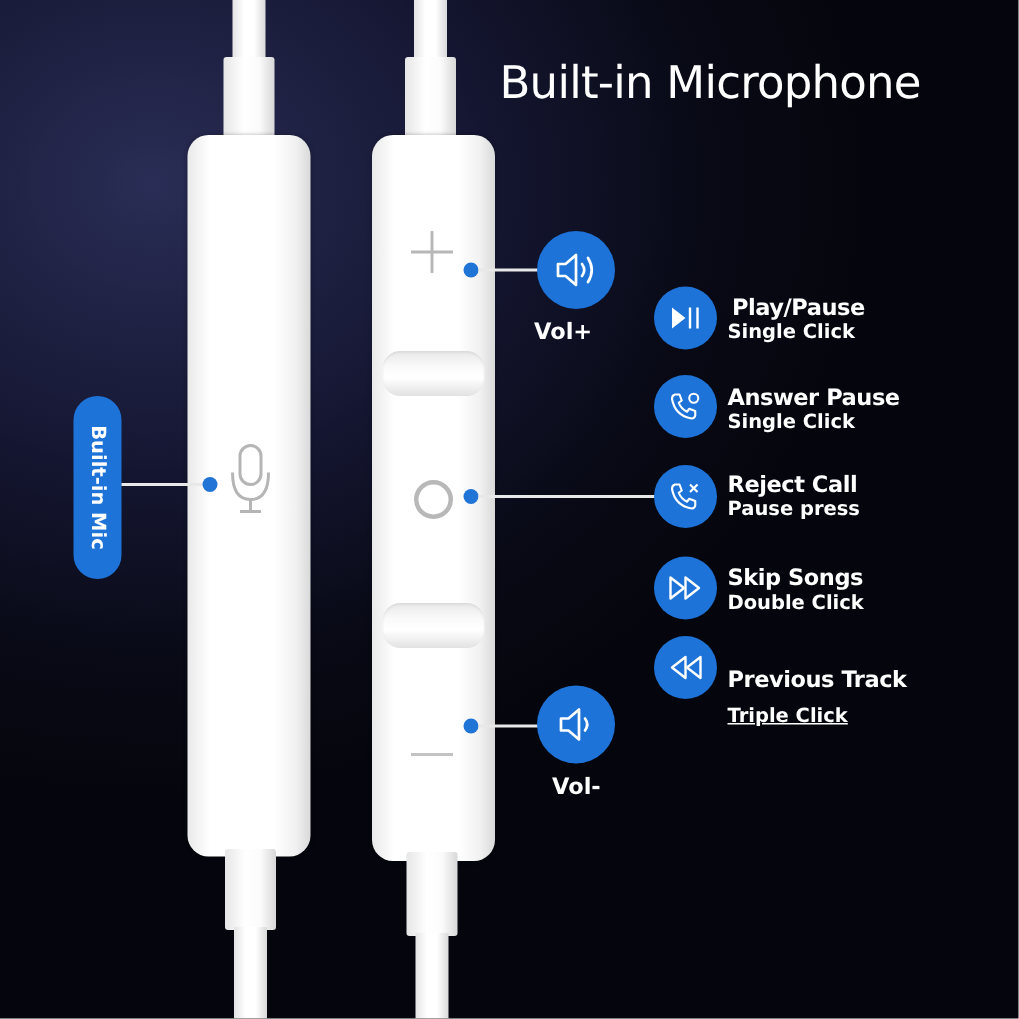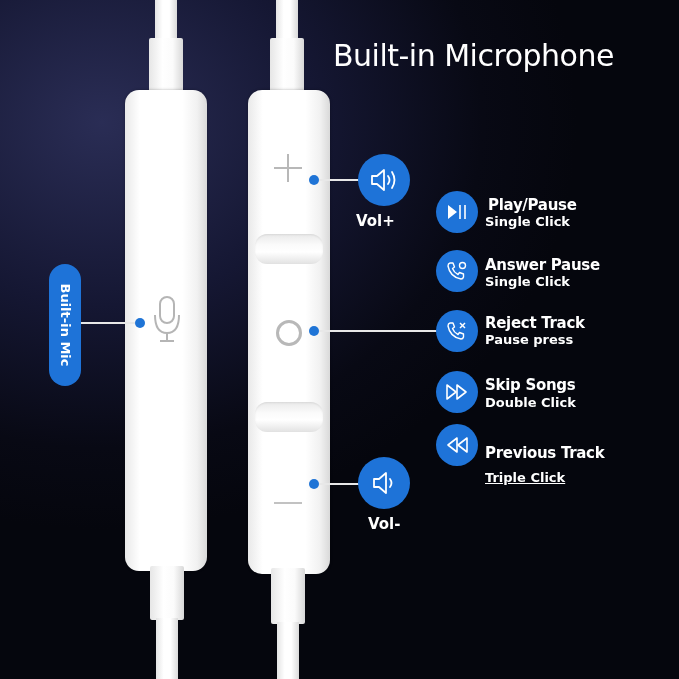--- a/index.html
+++ b/index.html
@@ -135,21 +135,21 @@
 <div class="feat-name" style="left:485px; top:256px;">Answer Pause</div>
 <div class="feat-sub" style="left:485px; top:274px;">Single Click</div>
 
 <div class="feat-icon" style="left:436px; top:310px;">
   <svg width="24" height="24" viewBox="0 0 24 24">
     <path d="M5 4 L8 4 L9.5 8 L7.5 9.5 Q9 13.5 13 15.5 L14.5 13.5 L18.5 15 L18.5 18 Q18 20 16 20 Q5 18 3 7 Q3 4.5 5 4 Z" fill="none" stroke="#fff" stroke-width="1.4" stroke-linejoin="round"></path>
     <line x1="15" y1="4" x2="20" y2="9" stroke="#fff" stroke-width="1.4"></line>
     <line x1="20" y1="4" x2="15" y2="9" stroke="#fff" stroke-width="1.4"></line>
   </svg>
 </div>
-<div class="feat-name" style="left:485px; top:314px;">Reject Track</div>
+<div class="feat-name" style="left:485px; top:314px;">Reject Call</div>
 <div class="feat-sub" style="left:485px; top:332px;">Pause press</div>
 
 <div class="feat-icon" style="left:436px; top:371px;">
   <svg width="26" height="20" viewBox="0 0 26 20">
     <path d="M3 3 L12 10 L3 17 Z" fill="none" stroke="#fff" stroke-width="1.6" stroke-linejoin="round"></path>
     <path d="M13 3 L22 10 L13 17 Z" fill="none" stroke="#fff" stroke-width="1.6" stroke-linejoin="round"></path>
   </svg>
 </div>
 <div class="feat-name" style="left:485px; top:376px;">Skip Songs</div>
 <div class="feat-sub" style="left:485px; top:395px;">Double Click</div>

